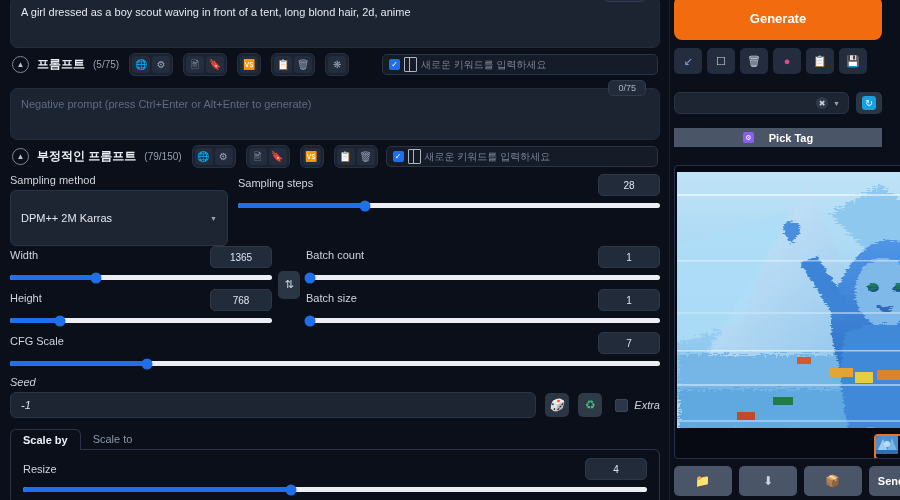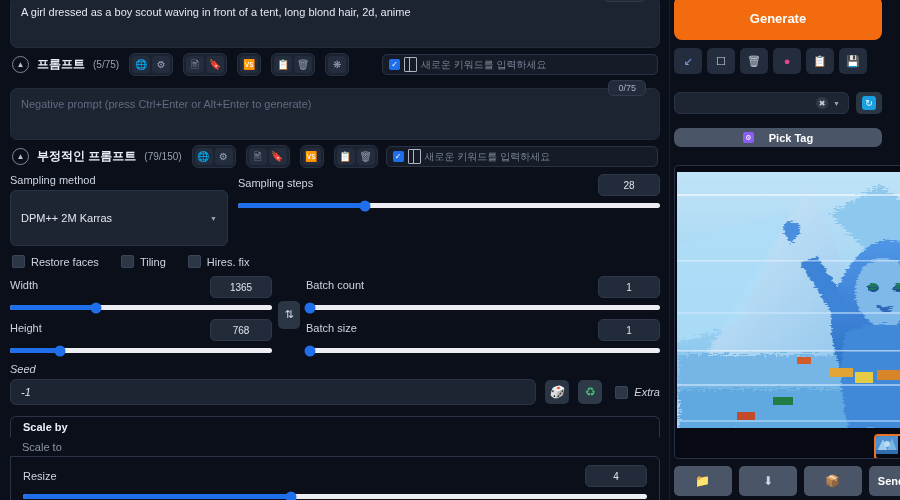--- a/index.html
+++ b/index.html
@@ -85,21 +85,21 @@
     width:22px;height:28px;background:#2a3purple;background:#2a3purple;background:#2a3purple;
     background:#2b3purple;background:#2b3645;border-radius:5px;
     display:flex;align-items:center;justify-content:center;color:#cfd6e2;font-size:11px;
   }
   .seedrow{display:flex;align-items:center;gap:9px;margin-top:4px;}
   .seedinput{flex:1;background:#1d2533;border:1px solid #2b3446;border-radius:6px;height:24px;
     display:flex;align-items:center;padding:0 10px;font-size:11px;color:#dfe4ee;}
   .sqbtn{width:24px;height:24px;background:#2b3645;border-radius:5px;
     display:flex;align-items:center;justify-content:center;font-size:12px;}
   .sqbtn.green{background:#2f3a49;}
-  .tabs{display:flex;margin-top:11px;flex-direction:column;}
+  .tabs{display:flex;margin-top:11px;}
   .tab{padding:4px 12px;font-size:11px;color:#8d97a8;}
   .tab.active{color:#eef2f8;font-weight:bold;background:#0b0f19;
     border:1px solid #2b3446;border-bottom:none;border-radius:6px 6px 0 0;}
   .tabpanel{border:1px solid #2b3446;border-radius:0 6px 6px 6px;padding:8px 12px 12px 12px;margin-top:-1px;}
   .upl{margin-top:9px;}
 
   
   .right{width:230px;position:relative;}
   .gen-btn{
     position:absolute;left:4px;top:-4px;width:208px;height:44px;background:#f26b0f;
@@ -113,21 +113,21 @@
   .styles-sel{position:absolute;left:4px;top:92px;width:175px;height:22px;
     background:#1d2533;border:1px solid #2b3446;border-radius:6px;display:flex;
     align-items:center;justify-content:flex-end;gap:5px;padding-right:8px;box-sizing:border-box;}
   .x-circ{width:12px;height:12px;border-radius:50%;background:#2f3a4a;color:#c8cfdb;
     display:flex;align-items:center;justify-content:center;font-size:8px;}
   .refresh-btn{position:absolute;left:186px;top:92px;width:26px;height:22px;background:#2b3645;
     border-radius:5px;display:flex;align-items:center;justify-content:center;}
   .refresh-in{width:14px;height:14px;background:#1a9fe0;border-radius:3px;
     display:flex;align-items:center;justify-content:center;color:#fff;font-size:9px;}
   .pick-tag{position:absolute;left:4px;top:128px;width:208px;height:19px;background:#4a5costa;
-    background:#4a5568;border-radius:7px;display:flex;align-items:center;justify-content:center;
+    background:#4a5568;border-radius:0;display:flex;align-items:center;justify-content:center;
     gap:15px;color:#fff;font-size:11px;font-weight:bold;}
   .tag-ico{width:11px;height:11px;background:#8b5cf6;border-radius:2px;
     display:flex;align-items:center;justify-content:center;font-size:7px;color:#fff;}
 
   
   .preview{
     position:absolute;left:4px;top:165px;width:420px;height:292px;
     border:1px solid #263048;border-radius:4px;background:#070a12;overflow:hidden;
   }
   .img-holder{position:absolute;left:2px;top:6px;width:417px;height:256px;overflow:hidden;}
@@ -224,34 +224,20 @@
             <span class="lbl">Sampling steps</span>
             <span class="numbox">28</span>
           </div>
           <div class="slider">
             <div class="fill" style="width:30%"></div>
               <div class="knob" style="left:30%"></div>
           </div>
         </div>
       </div>
 
-      <div class="checks">
-        <span class="chk">
-          <span class="cb"></span>
-          <span>Restore faces</span>
-        </span>
-        <span class="chk">
-          <span class="cb"></span>
-          <span>Tiling</span>
-        </span>
-        <span class="chk">
-          <span class="cb"></span>
-          <span>Hires. fix</span>
-        </span>
-      </div>
 
       <div class="row">
         <div style="width:262px">
           <div class="head-line">
             <span class="lbl">Width</span>
             <span class="numbox">1365</span>
           </div>
           <div class="slider">
             <div class="fill" style="width:33%"></div>
               <div class="knob" style="left:33%"></div>
@@ -281,20 +267,30 @@
             <span class="lbl">Batch size</span>
             <span class="numbox">1</span>
           </div>
           <div class="slider">
             <div class="fill" style="width:1%"></div>
               <div class="knob" style="left:1%"></div>
           </div>
         </div>
       </div>
 
+      <div style="margin-top:9px;">
+        <div class="head-line">
+          <span class="lbl">CFG Scale</span>
+          <span class="numbox">7</span>
+        </div>
+        <div class="slider">
+          <div class="fill" style="width:21%"></div>
+            <div class="knob" style="left:21%"></div>
+        </div>
+      </div>
 
       <div style="margin-top:10px;font-style:italic;">
         <div class="lbl">Seed</div>
         <div class="seedrow">
           <div class="seedinput">-1</div>
           <div class="sqbtn">🎲</div>
           <div class="sqbtn green" style="color:#3fbf6f;">♻</div>
           <span class="chk" style="margin-left:4px;">
             <span class="cb"></span>
             <span>Extra</span>

